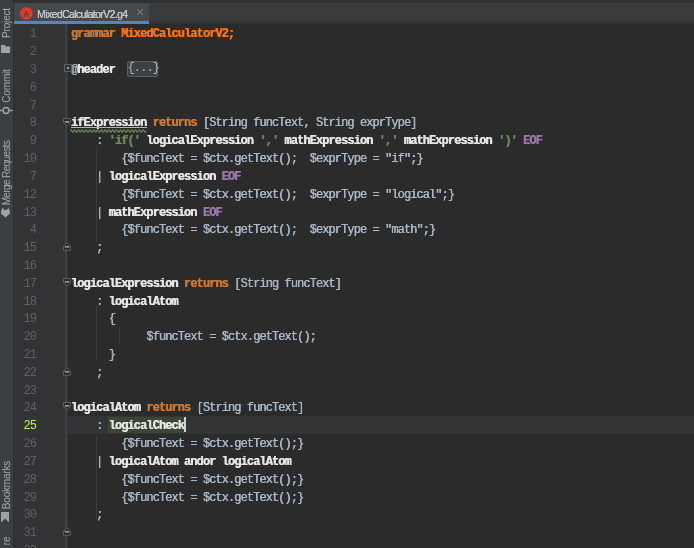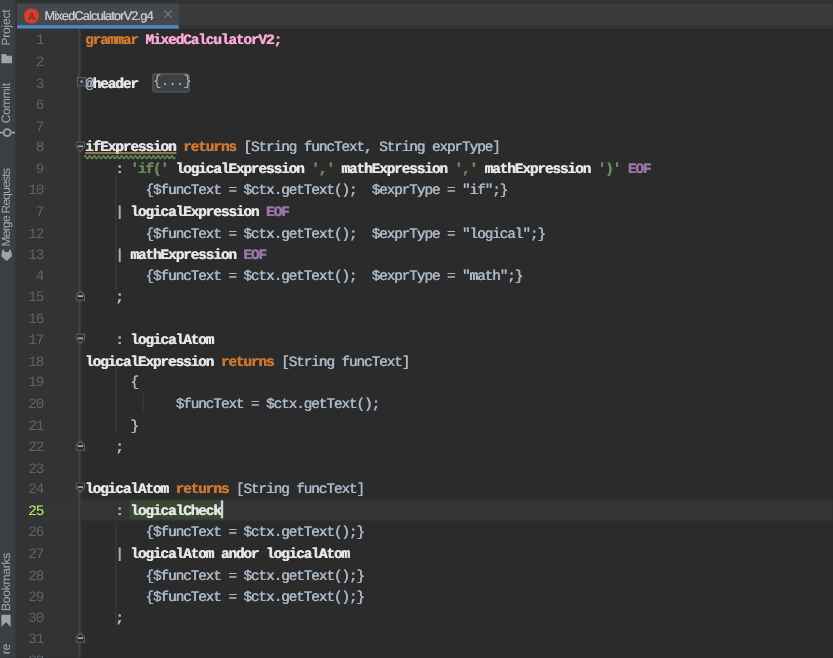--- a/index.html
+++ b/index.html
@@ -21,21 +21,21 @@
 #ruleline{position:absolute;left:56.6px;top:102.9px;width:76.5px;height:1px;background:#D4AE6C;}
 .num,.cl{height:17.82px;line-height:17.82px;font-family:"Liberation Mono",monospace;font-size:12px;letter-spacing:-0.92px;white-space:pre;}
 .cl{text-shadow:0.45px 0 0 currentColor;}
 #numbers{position:absolute;left:0;top:2.4px;width:22px;text-align:right;color:#606366;}
 #code{position:absolute;left:56.8px;top:2.4px;color:#A9B7C6;}
 .num{width:22px;}
 .cur{color:#bef264;}
 .k{color:#CC7832;font-weight:bold;}
 .t{color:#e5e5e5;font-weight:bold;}
 .p{color:#9876AA;font-weight:bold;}
-.pn{color:#f9a8d4;font-weight:bold;}
+.pn{color:#f97316;font-weight:bold;}
 .s{color:#6A8759;font-weight:bold;}
 #foldbox{position:absolute;left:112.6px;top:37.4px;width:31.5px;height:15.6px;background:#3B4043;border:1px solid #5B5E60;border-radius:2px;font-family:"Liberation Mono",monospace;font-size:12px;letter-spacing:-0.92px;color:#A9B7C6;line-height:13.4px;text-align:center;}
 .fm{position:absolute;}
 .ig{position:absolute;width:1px;background:#3A3D3F;}
 svg{display:block;}
 </style></head>
 <body>
 <div id="stripe">
   <div class="vlabel" style="top:23px;">Project</div>
   <svg class="sicon" style="top:44px;left:1px;" width="9" height="9">
@@ -118,22 +118,22 @@
 <div class="cl"> </div>
 <div class="cl"><span class="t">ifExpression</span> <span class="k">returns</span> [String funcText, String exprType]</div>
 <div class="cl">    : <span class="s">'if('</span> <span class="t">logicalExpression</span> <span class="s">','</span> <span class="t">mathExpression</span> <span class="s">','</span> <span class="t">mathExpression</span> <span class="s">')'</span> <span class="p">EOF</span></div>
 <div class="cl">        {$funcText = $ctx.getText();  $exprType = "if";}</div>
 <div class="cl">    | <span class="t">logicalExpression</span> <span class="p">EOF</span></div>
 <div class="cl">        {$funcText = $ctx.getText();  $exprType = "logical";}</div>
 <div class="cl">    | <span class="t">mathExpression</span> <span class="p">EOF</span></div>
 <div class="cl">        {$funcText = $ctx.getText();  $exprType = "math";}</div>
 <div class="cl">    ;</div>
 <div class="cl"> </div>
+<div class="cl"><span class="t">logicalExpression</span> <span class="k">returns</span> [String funcText]</div>
 <div class="cl">    : <span class="t">logicalAtom</span></div>
-<div class="cl"><span class="t">logicalExpression</span> <span class="k">returns</span> [String funcText]</div>
 <div class="cl">      {</div>
 <div class="cl">            $funcText = $ctx.getText();</div>
 <div class="cl">      }</div>
 <div class="cl">    ;</div>
 <div class="cl"> </div>
 <div class="cl"><span class="t">logicalAtom</span> <span class="k">returns</span> [String funcText]</div>
 <div class="cl">    : <span class="t">logicalCheck</span></div>
 <div class="cl">        {$funcText = $ctx.getText();}</div>
 <div class="cl">    | <span class="t">logicalAtom</span> <span class="t">andor</span> <span class="t">logicalAtom</span></div>
 <div class="cl">        {$funcText = $ctx.getText();}</div>

